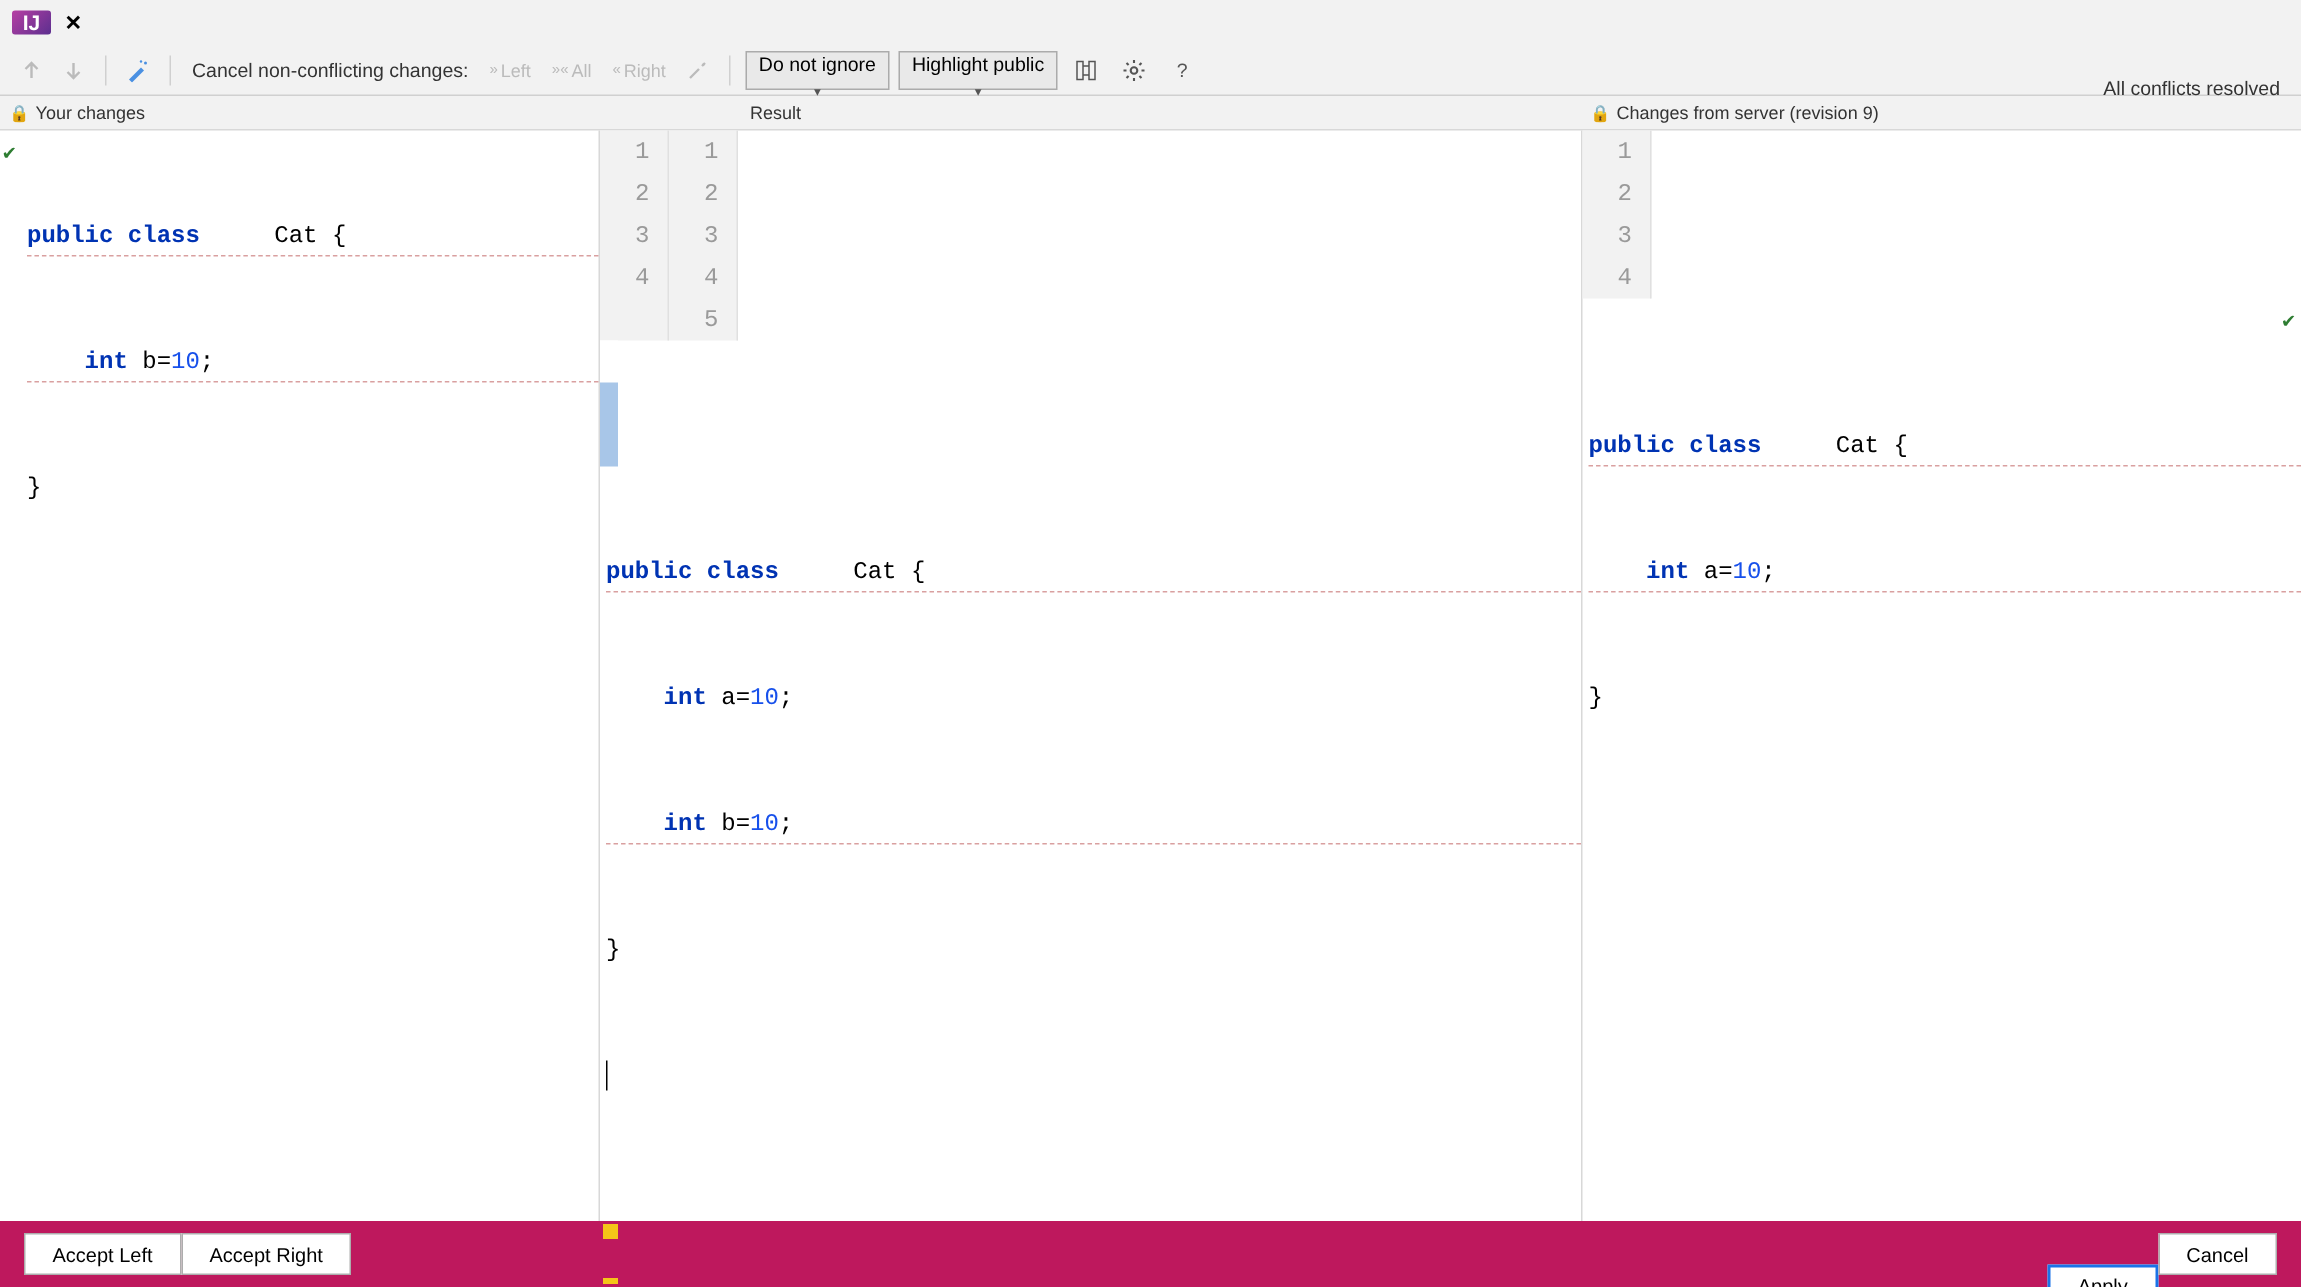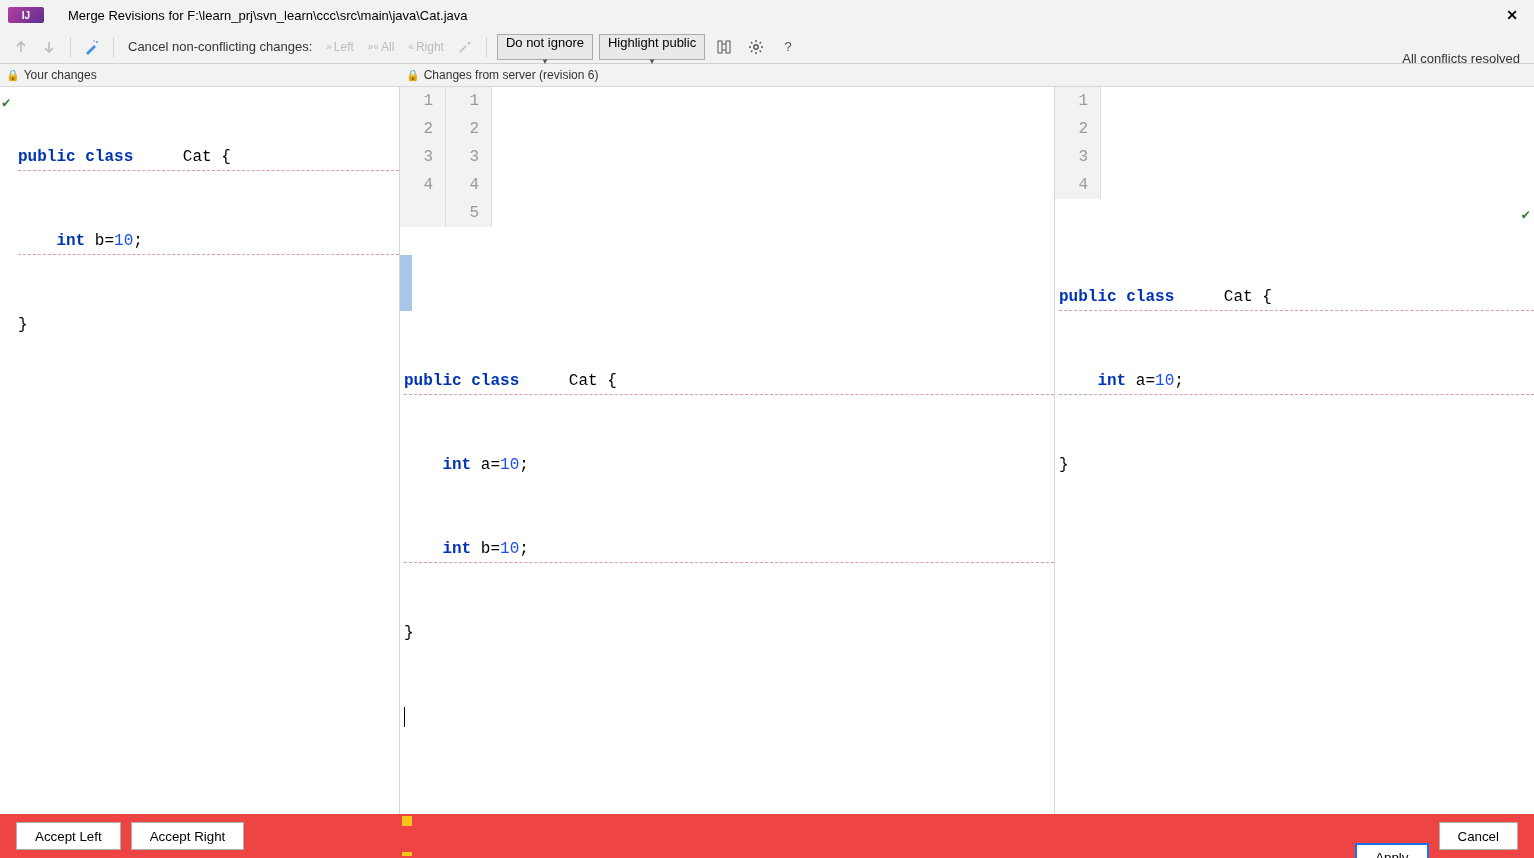--- a/index.html
+++ b/index.html
@@ -14,26 +14,26 @@
   overflow: hidden;
 }
 .titlebar {
   display: flex;
   align-items: center;
   height: 30px;
   padding: 0 8px;
   background: #f2f2f2;
 }
 .titlebar .app-icon {
-  width: 36px; height: 16px;
+  width: 26px; height: 16px;
   background: linear-gradient(135deg,#b63fa3,#5c2f8f);
   border-radius: 2px;
-  margin-right: 24px;
+  margin-right: 1px;
   display: flex; align-items: center; justify-content: center;
-  color: #fff; font-size: 10px; font-weight: bold;
+  color: #fff; font-size: 14px; font-weight: bold;
 }
 .titlebar .title { flex: 1; color: #000; }
 .titlebar .close {
   font-size: 14px; font-weight: bold;
   padding: 4px 8px; cursor: pointer;
 }
 .toolbar {
   display: flex; align-items: center;
   height: 34px;
   padding: 0 10px;
@@ -104,37 +104,36 @@
 .sel-strip { width: 12px; background: #fff; }
 .sel-strip .sel { background: #a8c6e8; height: 56px; margin-top: 28px; }
 .marker-strip { width: 14px; background: #fff; position: relative; border-left: 1px solid #eee; }
 .marker { position: absolute; left: 1px; width: 10px; height: 10px; }
 .marker.yellow { background: #f5c518; }
 .marker.ylw-line { background: #f5c518; height: 4px; }
 .check-icon { position: absolute; top: 2px; left: 2px; color: #2e7d32; font-size: 14px; font-weight: bold; }
 .right-check { position: absolute; top: 2px; right: 4px; color: #2e7d32; font-size: 14px; font-weight: bold; }
 .cursor { display: inline-block; width: 1px; height: 20px; background: #000; vertical-align: middle; }
 .footer {
-  height: 44px; display: flex; align-items: center; padding: 0 16px; gap: 10px;
-  background: #ef4444;
+  height: 44px; display: flex; align-items: center; padding: 0 16px; gap: 0;
+  background: #be185d;
 }
 .btn {
   height: 28px; padding: 0 18px; background: #fff;
   border: 1px solid #adadad; cursor: pointer;
   display: inline-flex; align-items: center;
 }
 .btn.primary { border: 2px solid #1a73e8; margin-top: 42px; }
 .magic-icon { color: #4a90e2; }
 </style>
 </head>
 <body>
 
 <div class="titlebar">
   <div class="app-icon">IJ</div>
-  <div class="title">Merge Revisions for F:\learn_prj\svn_learn\ccc\src\main\java\Cat.java</div>
   <div class="close">✕</div>
 </div>
 
 <div class="toolbar">
   <span class="tbtn faded">
     <svg width="14" height="14" viewBox="0 0 14 14">
         <path d="M7 2 L7 12 M3 6 L7 2 L11 6" stroke="#bbb" stroke-width="1.6" fill="none"></path>
       </svg>
   </span>
   <span class="tbtn faded">
@@ -195,23 +194,26 @@
   <span class="iconbtn">?</span>
   <span class="spacer"></span>
   <span class="status-right">All conflicts resolved</span>
 </div>
 
 <div class="panel-headers">
   <div class="col" style="width:400px">
     <span class="lock">🔒</span>
     <span>Your changes</span>
   </div>
+  <div class="col" style="flex:1; padding-left:100px">
+    <span>Result</span>
+  </div>
   <div class="col" style="width:480px">
     <span class="lock">🔒</span>
-    <span>Changes from server (revision 6)</span>
+    <span>Changes from server (revision 9)</span>
   </div>
 </div>
 
 <div class="merge-area">
 
   <div class="pane left-pane">
     <span class="check-icon">✔</span>
     <div class="code" style="padding-left:18px">
       <div class="line dotted-bot"><span class="kw">public</span><span> </span><span class="kw">class</span><span> </span><span class="ident">Cat</span><span> {</span></div>
       <div class="line dotted-bot"><span>    </span><span class="kw">int</span><span> </span><span>b=</span><span class="num">10</span><span>;</span></div>

